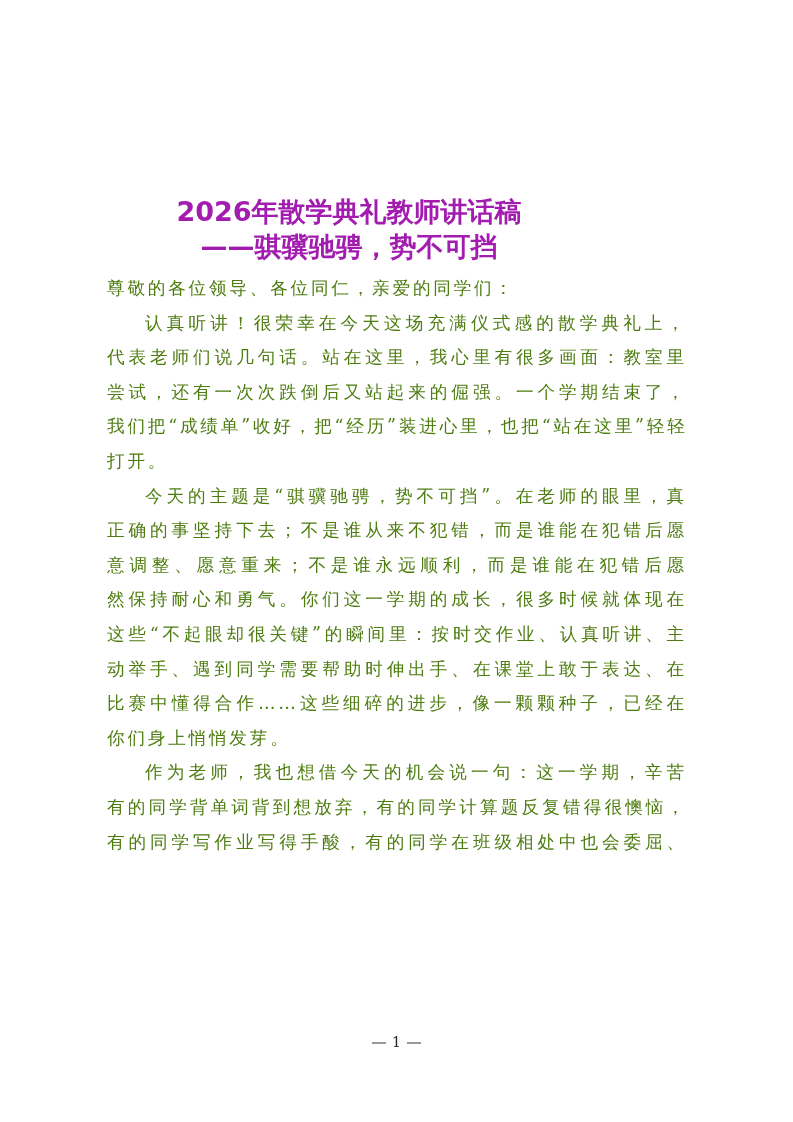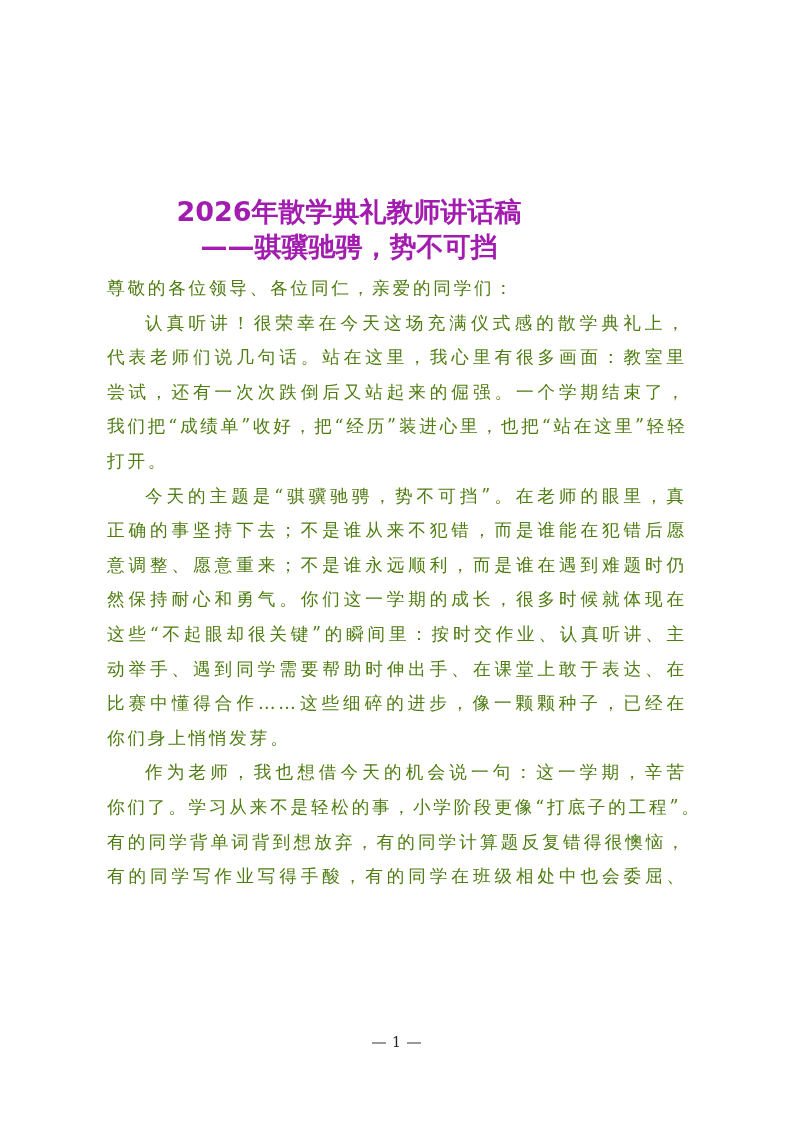--- a/index.html
+++ b/index.html
@@ -115,31 +115,30 @@
       <span class="line indent">认真听讲！很荣幸在今天这场充满仪式感的散学典礼上，</span>
       <span class="line">代表老师们说几句话。站在这里，我心里有很多画面：教室里</span>
       <span class="line">尝试，还有一次次跌倒后又站起来的倔强。一个学期结束了，</span>
       <span class="line">我们把“成绩单”收好，把“经历”装进心里，也把“站在这里”轻轻</span>
       <span class="line last">打开。</span>
     </div>
 
     <div class="para">
       <span class="line indent">今天的主题是“骐骥驰骋，势不可挡”。在老师的眼里，真</span>
       <span class="line">正确的事坚持下去；不是谁从来不犯错，而是谁能在犯错后愿</span>
-      <span class="line">意调整、愿意重来；不是谁永远顺利，而是谁在遇到难题时仍</span>
+      <span class="line">意调整、愿意重来；不是谁永远顺利，而是谁能在犯错后愿</span>
       <span class="line">然保持耐心和勇气。你们这一学期的成长，很多时候就体现在</span>
       <span class="line">这些“不起眼却很关键”的瞬间里：按时交作业、认真听讲、主</span>
       <span class="line">动举手、遇到同学需要帮助时伸出手、在课堂上敢于表达、在</span>
       <span class="line">比赛中懂得合作……这些细碎的进步，像一颗颗种子，已经在</span>
       <span class="line last">你们身上悄悄发芽。</span>
     </div>
 
     <div class="para">
       <span class="line indent">作为老师，我也想借今天的机会说一句：这一学期，辛苦</span>
-      <span class="line">你们了。学习从来不是轻松的事，小学阶段更像“打底子的工程”。</span>
       <span class="line">有的同学背单词背到想放弃，有的同学计算题反复错得很懊恼，</span>
       <span class="line">有的同学写作业写得手酸，有的同学在班级相处中也会委屈、</span>
     </div>
 
   </div>
 
   <div class="footer">
     <span class="dash"></span><span>1</span><span class="dash"></span>
   </div>
 

